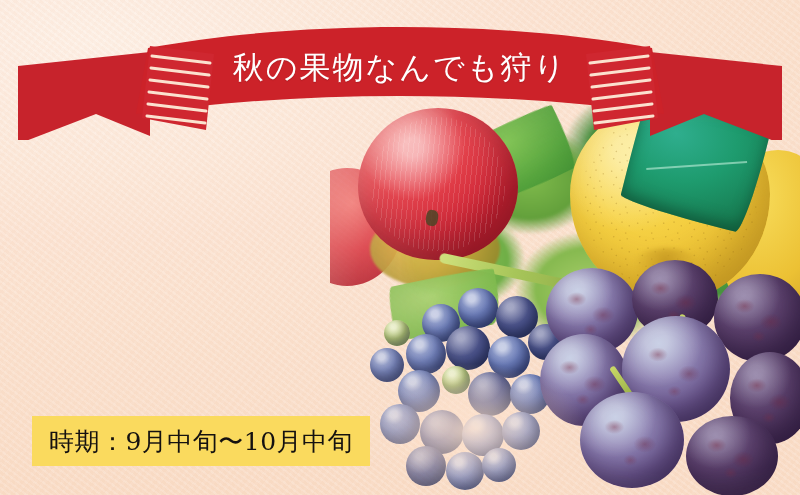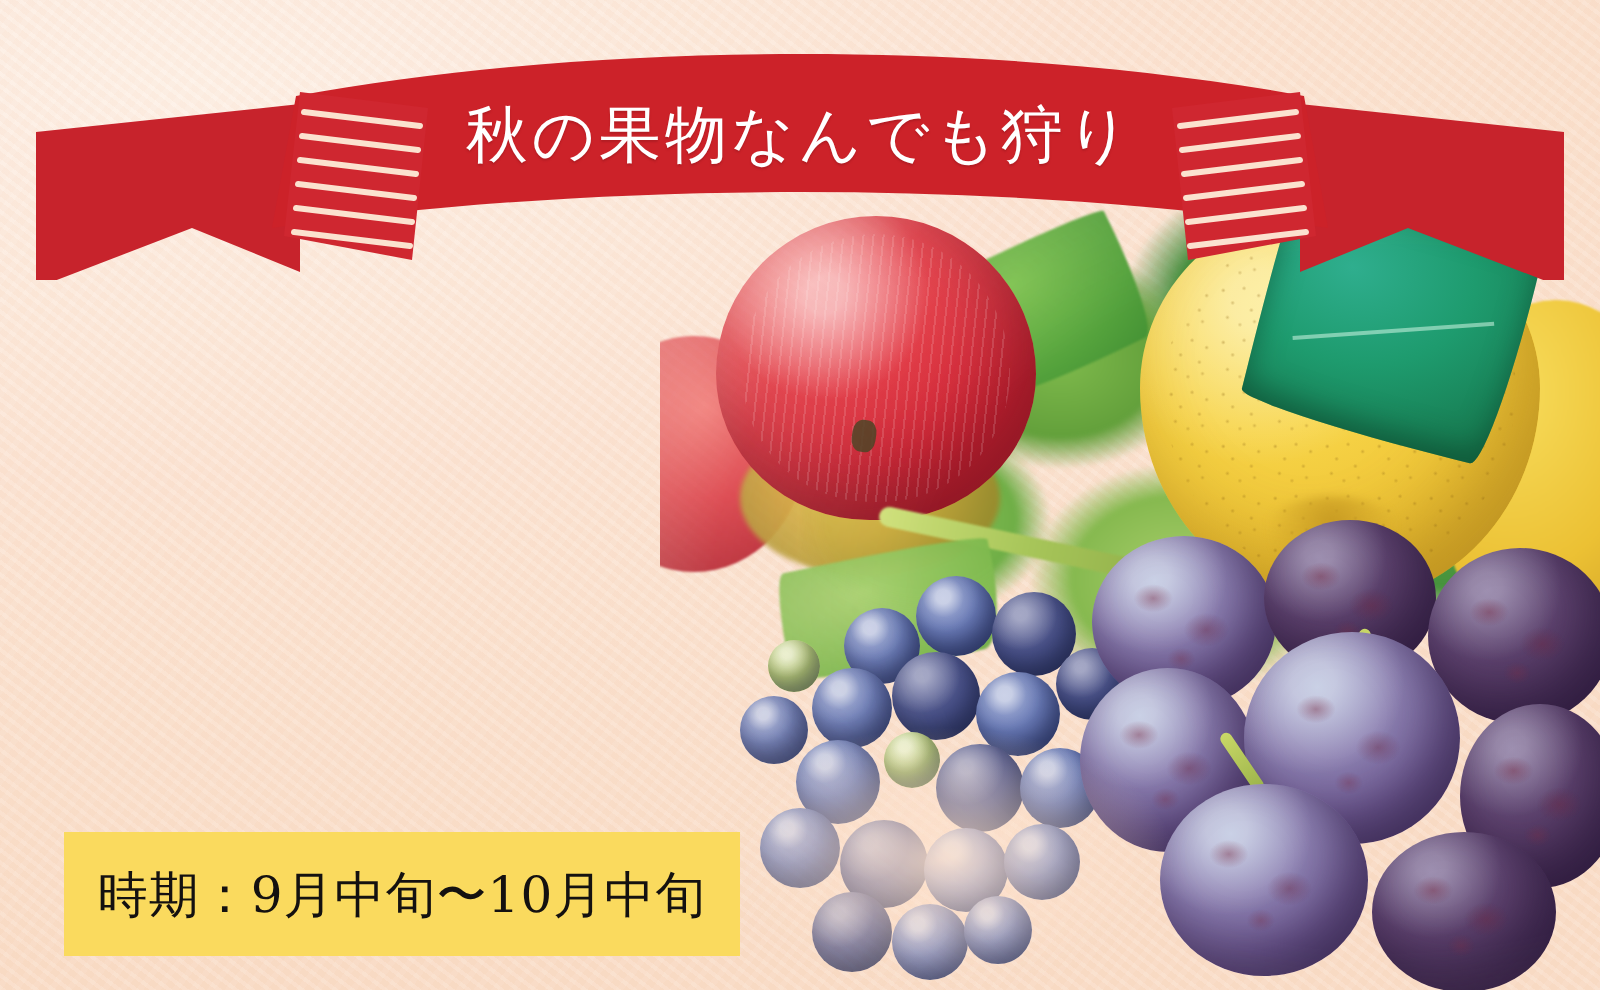--- a/index.html
+++ b/index.html
@@ -286,21 +286,21 @@
     font-family: "DejaVu Serif", "Liberation Serif", serif;
   }
   .copy .line { white-space: nowrap; }
 
   
   .badge {
     position: absolute;
     left: 32px;
     top: 416px;
     width: 338px;
-    height: 62px;
+    height: 50px;
     background: #fada5e;
     display: flex;
     align-items: center;
     justify-content: center;
     color: #141110;
     font-size: 25px;
     letter-spacing: .5px;
     font-family: "DejaVu Serif", "Liberation Serif", serif;
   }
 </style>

